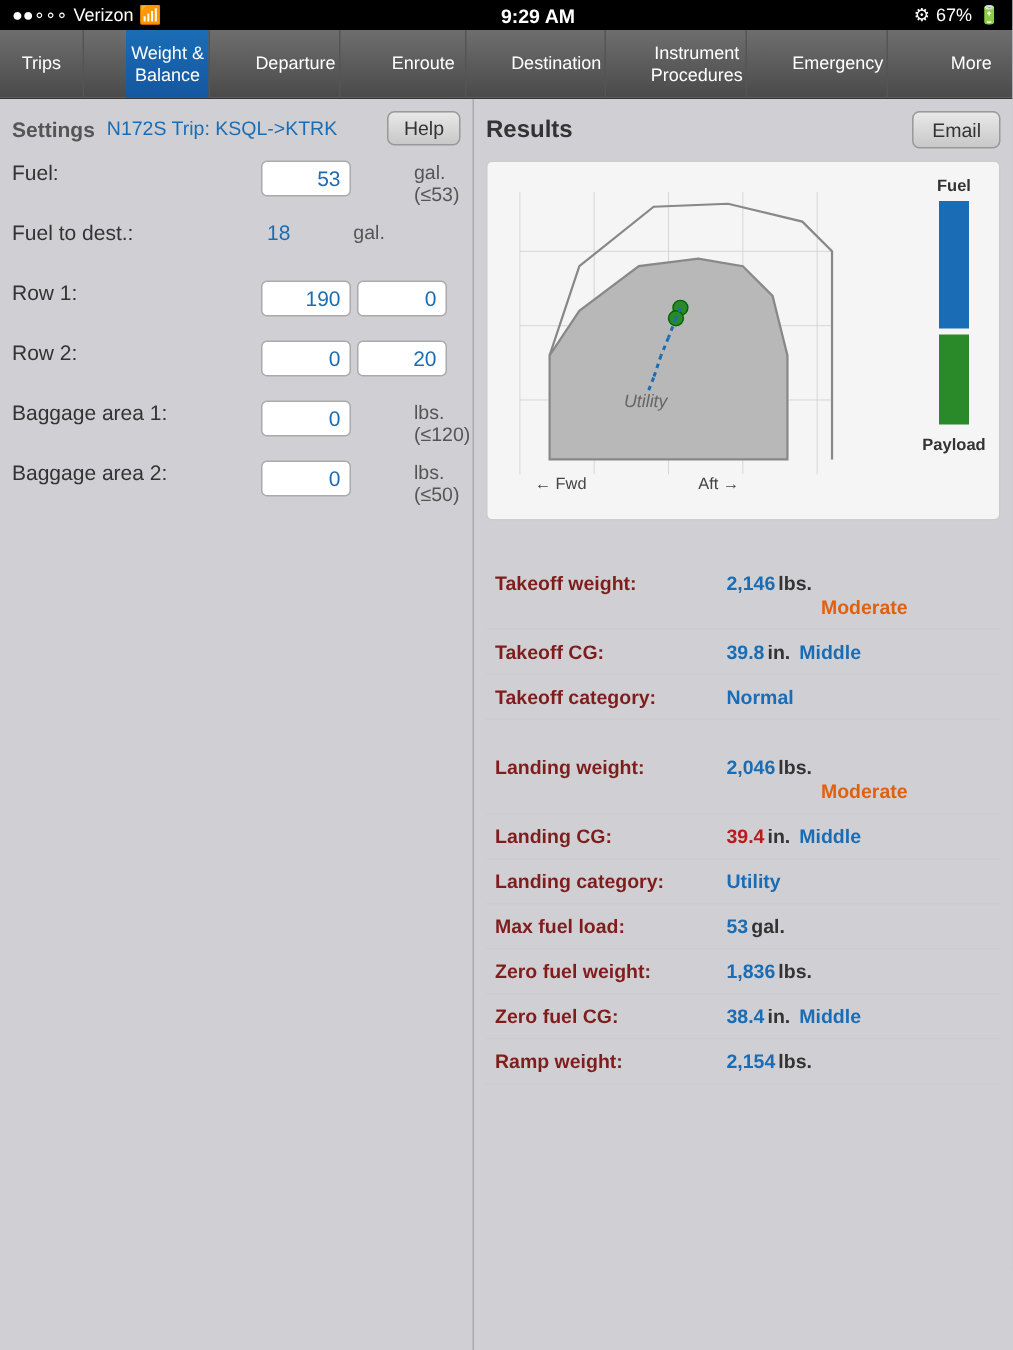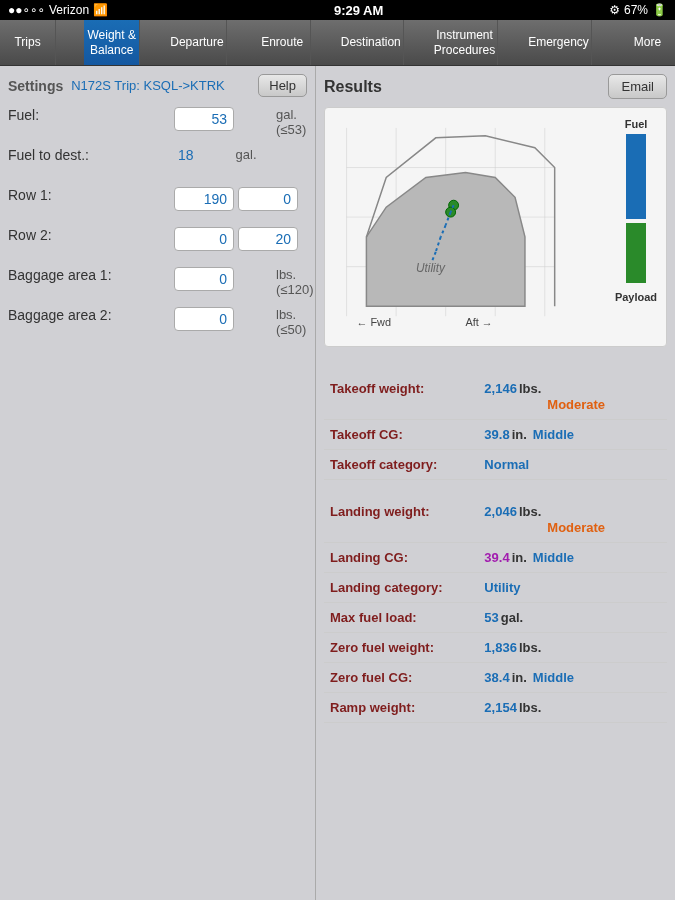--- a/index.html
+++ b/index.html
@@ -446,21 +446,21 @@
               <span style="color:#1a6db5;font-weight:600;">2,046</span>
               <span style="color:#333;font-weight:600;margin-left:2px;">lbs.</span>
               <span class="result-status-moderate">Moderate</span>
             </div>
           </td>
         </tr>
         <tr>
           <td class="result-key">Landing CG:</td>
           <td>
             <div class="result-cell">
-              <span style="color:#a21caf;font-weight:600;">39.4</span>
+              <span style="color:#b91c1c;font-weight:600;">39.4</span>
               <span style="color:#333;font-weight:600;margin-left:2px;">in.</span>
               <span class="result-status-middle">Middle</span>
             </div>
           </td>
         </tr>
         <tr>
           <td class="result-key">Landing category:</td>
           <td>
             <span class="result-status-utility">Utility</span>
           </td>

